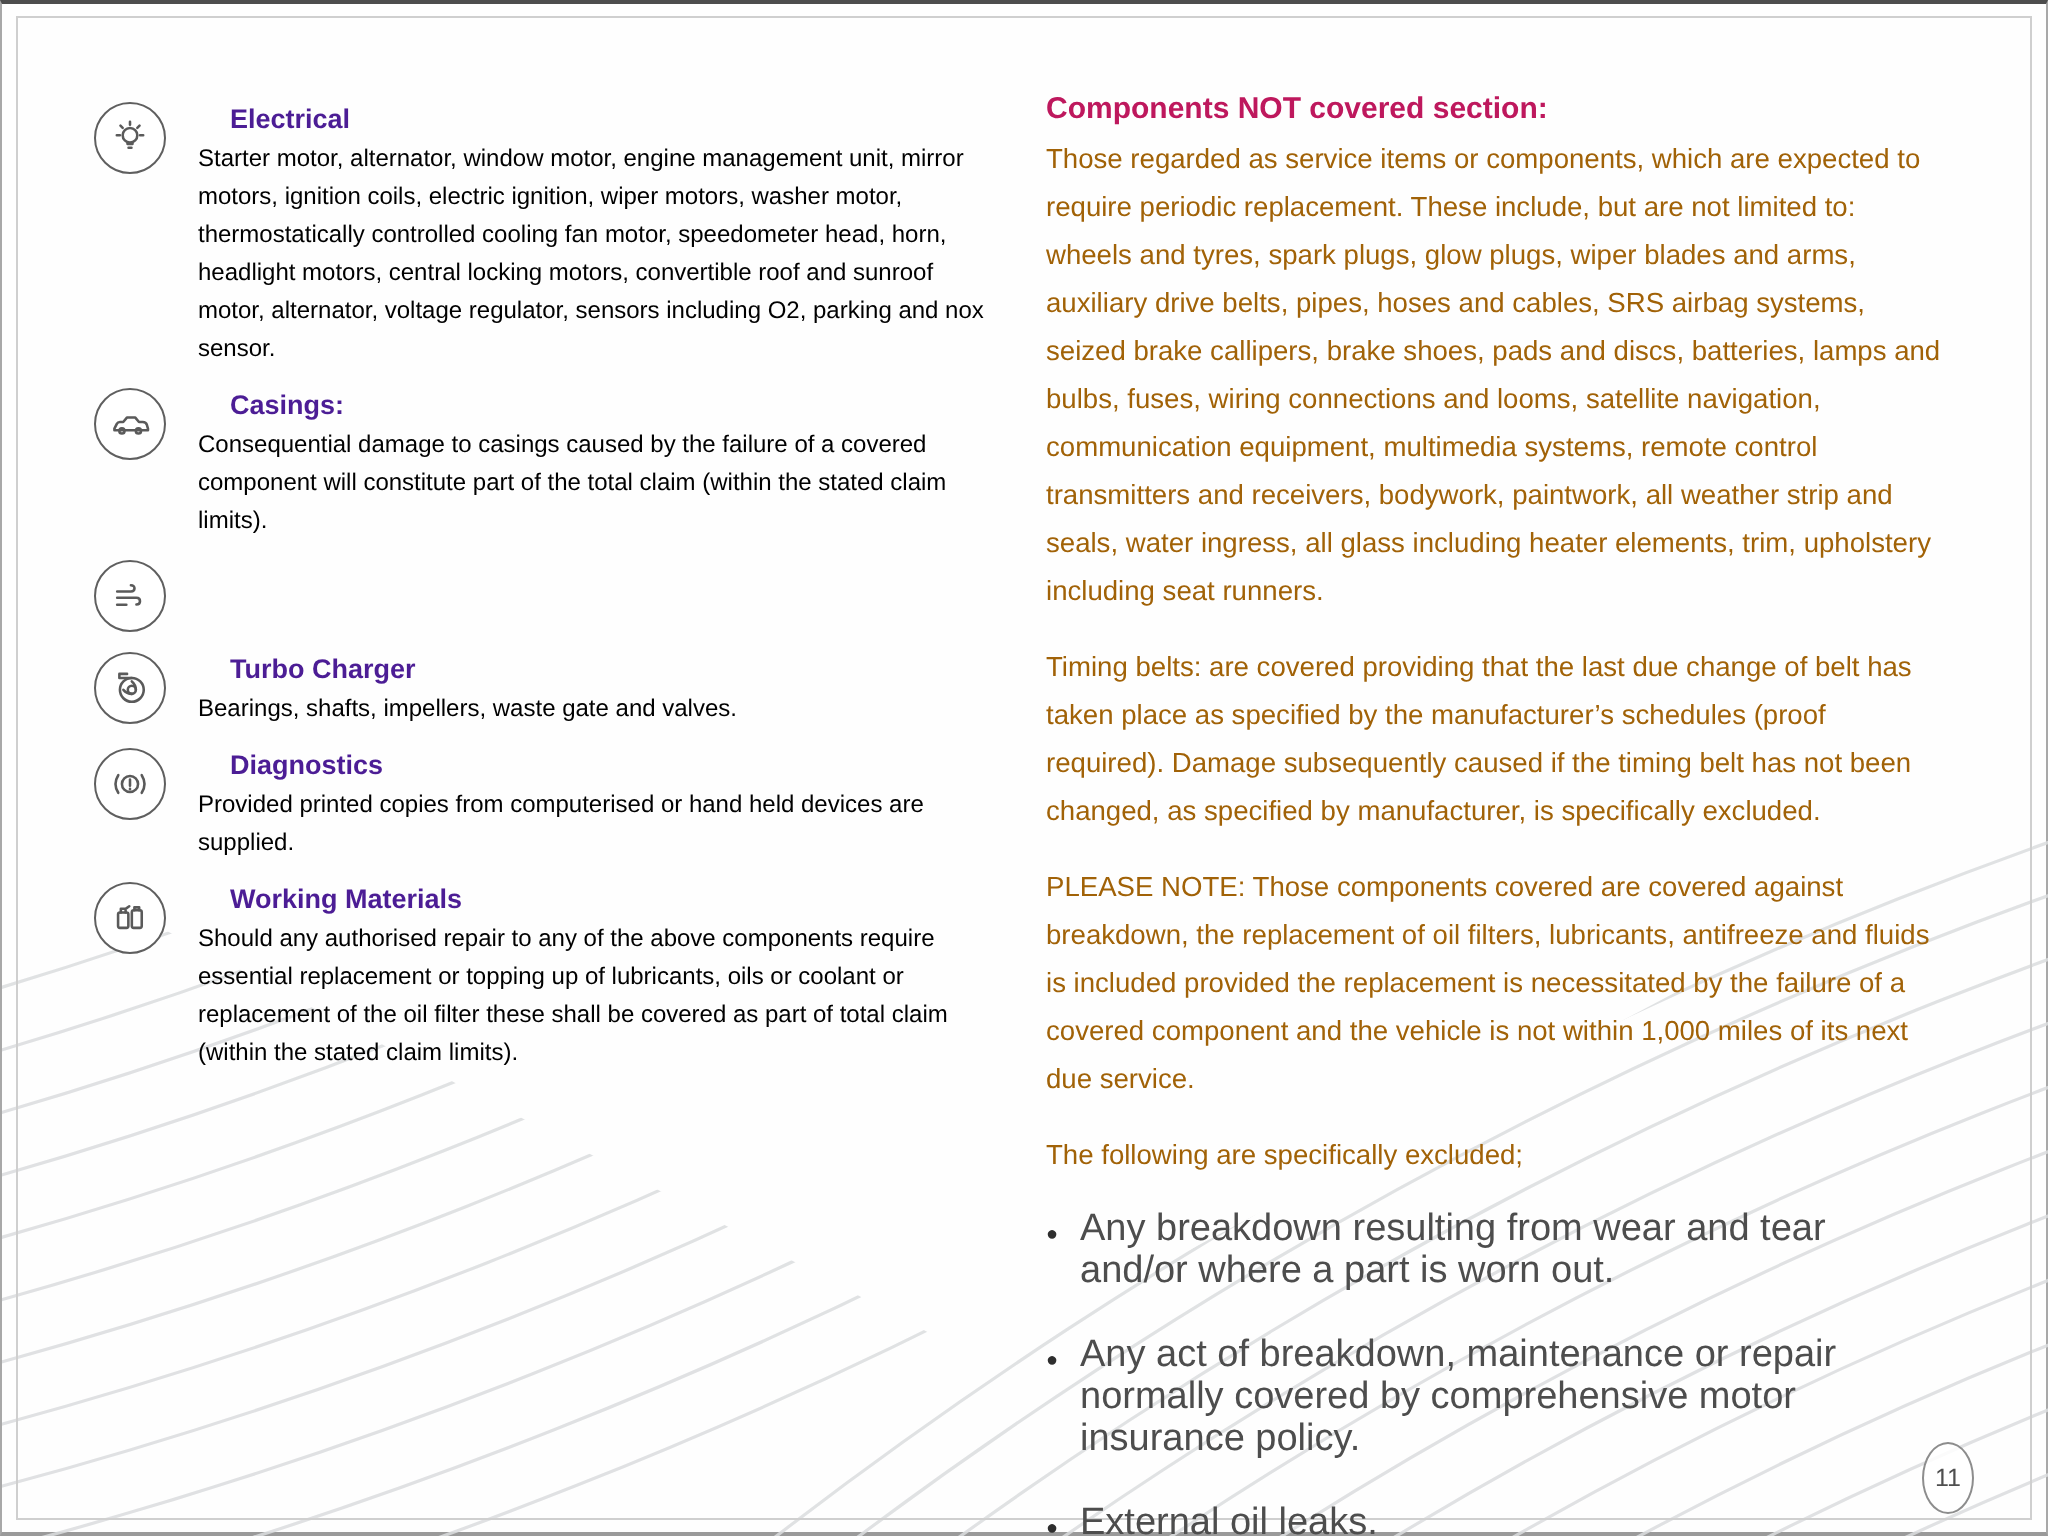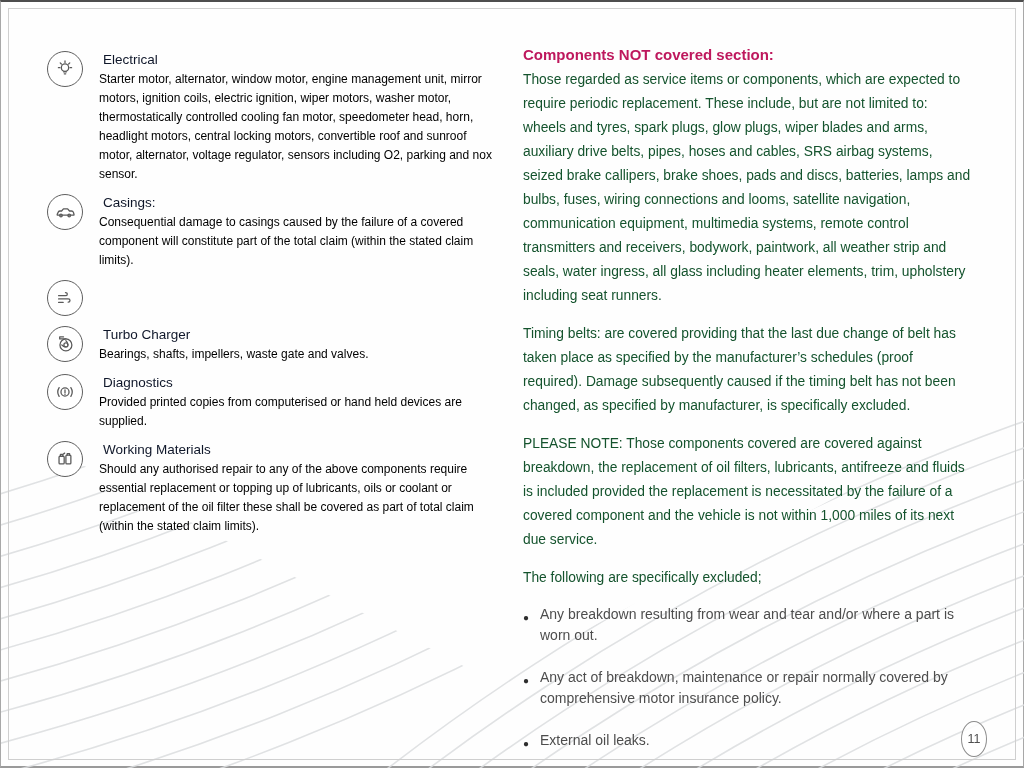--- a/index.html
+++ b/index.html
@@ -26,31 +26,31 @@
   
   .col-left{position:absolute;left:46px;top:48px;width:450px;}
   .section{display:flex;margin-bottom:9px;}
   .icon-circle{
     flex:none;width:34px;height:34px;border:1.6px solid #5f5f5f;border-radius:50%;
     display:flex;align-items:center;justify-content:center;margin-right:16px;margin-top:1px;
     background:#fff;
   }
   .icon-circle svg{stroke:#5a5a5a;fill:none;stroke-width:1.4;stroke-linecap:round;stroke-linejoin:round;}
   .sec-text{flex:1;}
-  .sec-title{font-size:13.5px;font-weight:normal;color:#0f172a;margin:2px 4px 3px;}
+  .sec-title{font-size:13.5px;font-weight:bold;color:#4c1d95;margin:2px 16px 3px;}
   .sec-body{font-size:12px;line-height:19px;color:#000000;}
 
   
   .col-right{position:absolute;left:522px;top:44px;width:448px;}
   .rc-heading{font-size:15px;font-weight:bold;color:#be185d;margin:0 0 5px;}
-  .rc-para{font-size:13.8px;line-height:24px;color:#14532d;margin:0 0 14px;}
+  .rc-para{font-size:13.8px;line-height:24px;color:#a16207;margin:0 0 14px;}
   .rc-bullets{list-style:none;margin:4px 0 0;padding:0;}
   .rc-bullets li{
     position:relative;padding-left:17px;margin-bottom:21px;
-    font-size:14px;line-height:21px;color:#4d4d4d;
+    font-size:19px;line-height:21px;color:#4d4d4d;
   }
   .rc-bullets li::before{
     content:"●";position:absolute;left:0;top:3px;font-size:10px;color:#2e2e2e;
   }
 
   
   .page-num{
     position:absolute;right:36px;bottom:9px;width:26px;height:36px;box-sizing:border-box;
     border:1.3px solid #8d8d8d;border-radius:50%;background:rgba(255,255,255,.85);
     display:flex;align-items:center;justify-content:center;

